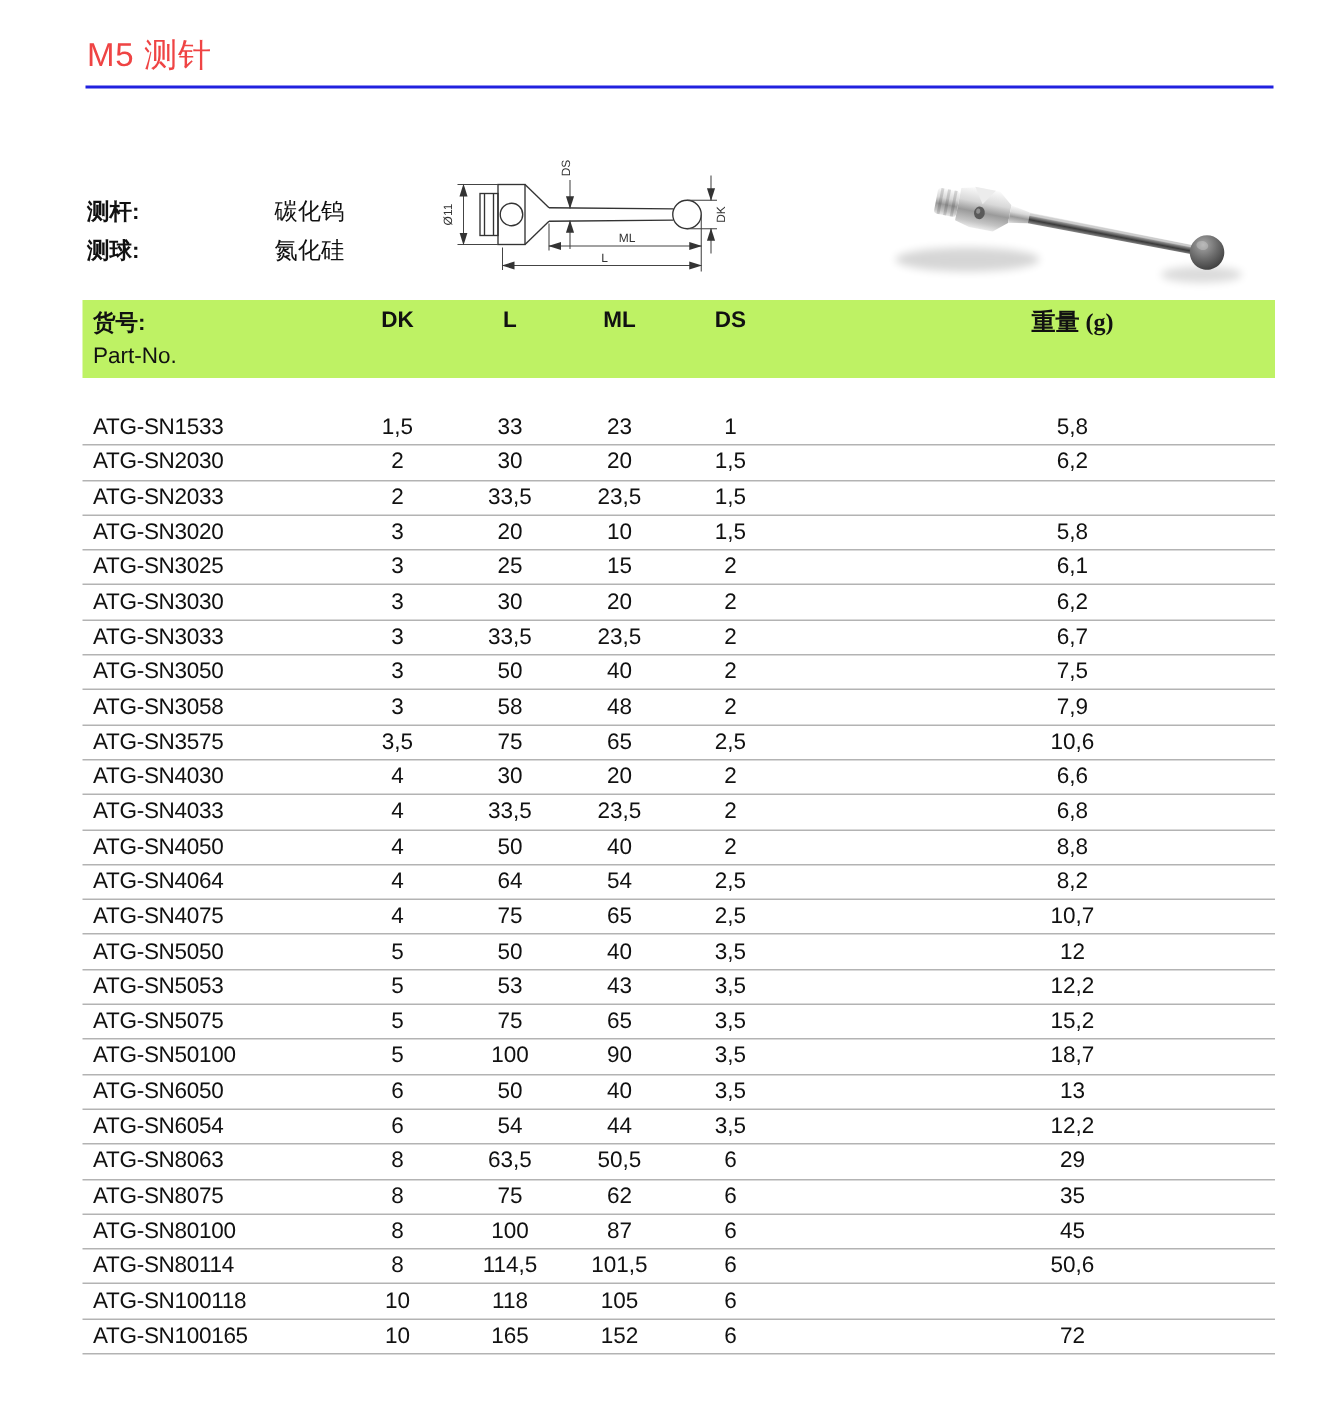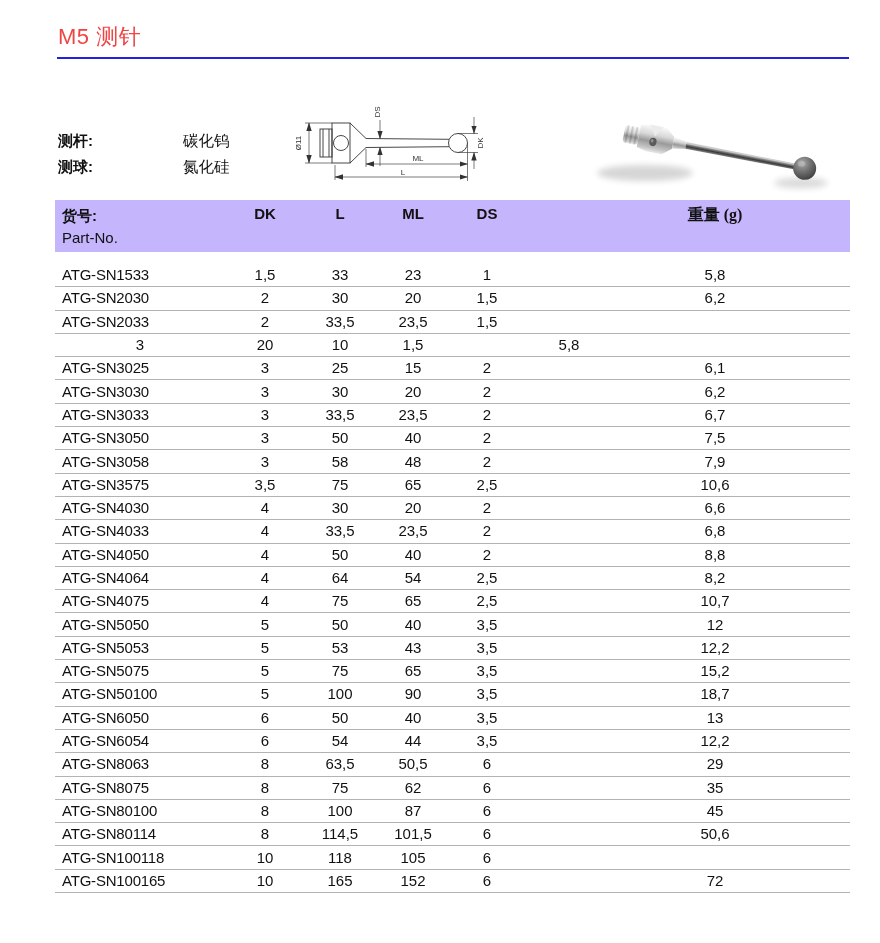--- a/index.html
+++ b/index.html
@@ -11,30 +11,30 @@
   .title-rule{position:absolute;left:57px;top:57px;width:792px;height:2px;background:#2121df;}
 
   .specs{position:absolute;left:58px;top:128px;}
   .spec-row{display:flex;height:26px;align-items:center;gap:38px;}
   .spec-label{width:87px;font-weight:700;font-size:15px;}
   .spec-value{font-family:"Liberation Serif","DejaVu Serif",serif;font-size:15.5px;}
 
   .diagram{position:absolute;left:292px;top:96px;width:218px;height:98px;}
   .render3d{position:absolute;left:588px;top:84px;width:290px;height:118px;}
 
-  .thead{position:absolute;left:55px;top:200px;width:795px;height:52px;background:#c4b5fd;}
+  .thead{position:absolute;left:55px;top:200px;width:795px;height:52px;background:#bef264;}
   .grid{display:grid;grid-template-columns:170px 80px 70px 76px 72px 92px 200px 1fr;}
   .thead .grid{padding-top:5px;}
   .th{font-weight:700;font-size:15px;text-align:center;}
   .th-part{padding-left:7px;text-align:left;}
   .th-part .zh{display:block;font-weight:700;font-size:15px;line-height:22px;}
   .th-part .en{display:block;font-weight:400;font-size:15px;line-height:21px;}
   .th-weight{font-family:"Liberation Serif","DejaVu Serif",serif;font-weight:700;font-size:16px;}
 
-  .tbody{position:absolute;left:55px;top:264px;width:795px;}
+  .tbody{position:absolute;left:55px;top:274px;width:795px;}
   .trow{height:23.3px;box-sizing:border-box;border-bottom:1px solid #b3b3b3;align-items:center;}
   .td{font-size:15px;text-align:center;line-height:22px;white-space:nowrap;}
   .td-part{text-align:left;padding-left:7px;letter-spacing:-0.2px;}
 
   svg text{font-family:"Liberation Sans","DejaVu Sans",sans-serif;}
 </style>
 </head>
 <body>
 
 <div class="page">
@@ -190,20 +190,21 @@
       <div class="grid trow">
       <div class="td td-part">ATG-SN2033</div>
       <div class="td">2</div>
       <div class="td">33,5</div>
       <div class="td">23,5</div>
       <div class="td">1,5</div>
       <div class="td"></div>
       <div></div>
     </div>
       <div class="grid trow">
+      <div class="td td-part">ATG-SN3020</div>
       <div class="td">3</div>
       <div class="td">20</div>
       <div class="td">10</div>
       <div class="td">1,5</div>
       <div class="td"></div>
       <div class="td">5,8</div>
       <div></div>
     </div>
       <div class="grid trow">
       <div class="td td-part">ATG-SN3025</div>

